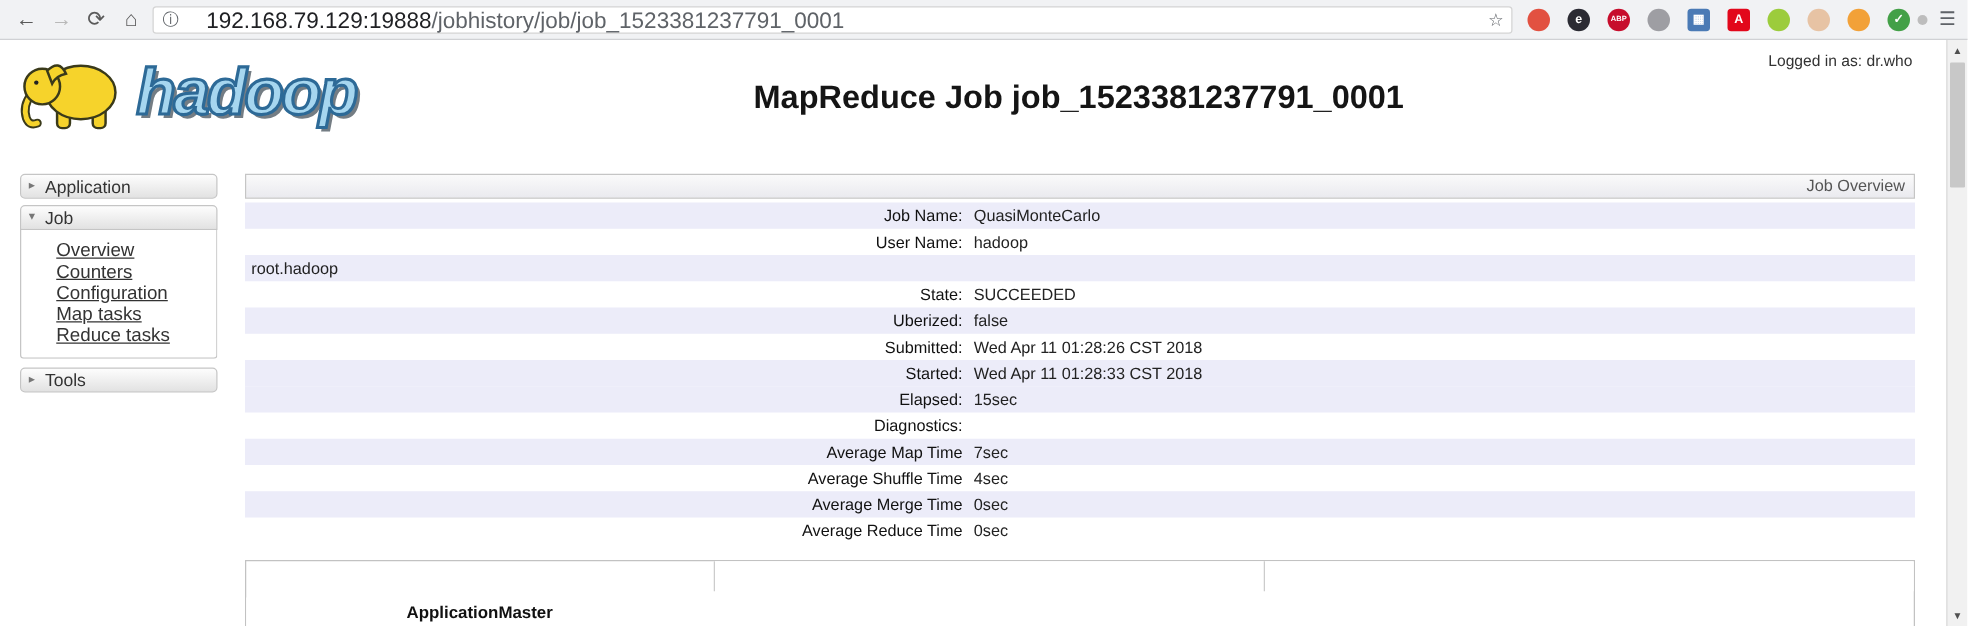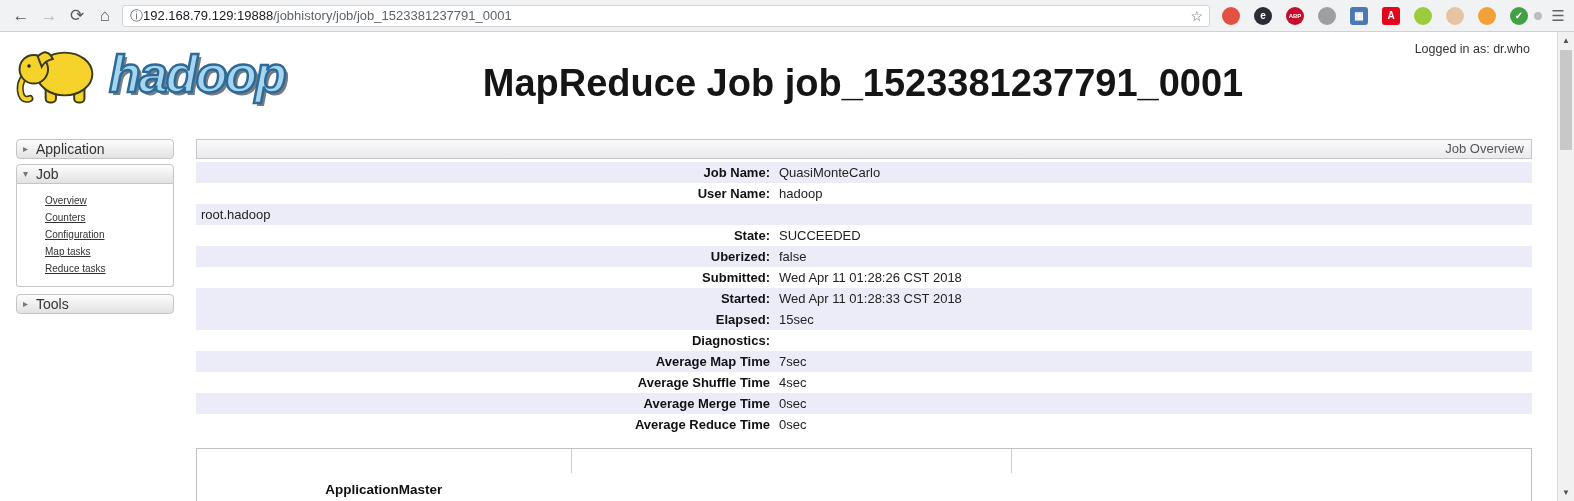--- a/index.html
+++ b/index.html
@@ -9,21 +9,21 @@
   
   .browser-bar { position:absolute; top:0; left:0; width:1574px; height:32px;
                  background:#f1f2f4; border-bottom:1px solid #d0d1d4; }
   .nav-btn { position:absolute; top:3px; width:26px; height:26px; text-align:center;
              line-height:26px; font-size:17px; color:#5a5a5a; cursor:pointer; }
   .nav-btn.disabled { color:#b9b9b9; }
   .omnibox { position:absolute; left:122px; top:5px; width:1088px; height:22px;
              background:#fff; border:1px solid #d4d4d4; border-radius:3px; }
   .omnibox .info-ic { position:absolute; left:7px; top:0; line-height:20px;
                       font-size:13px; color:#5f6368; }
-  .omnibox .url { position:absolute; left:20px; top:0; line-height:20px; font-size:13px;
+  .omnibox .url { position:absolute; left:42px; top:0; line-height:20px; font-size:18px;
                   white-space:nowrap; }
   .url .host { color:#202124; }
   .url .path { color:#5f6368; }
   .omnibox .star { position:absolute; right:6px; top:0; line-height:20px;
                    font-size:14px; color:#5f6368; cursor:pointer; }
   .ext { position:absolute; top:7px; width:18px; height:18px; border-radius:50%;
          text-align:center; line-height:18px; cursor:pointer; overflow:hidden; }
   .ext .glyph { color:#fff; font-weight:bold; font-size:10px; line-height:18px; display:block; }
   .ext .glyph.tiny { font-size:6px; }
   .ext.square { border-radius:3px; }
@@ -34,45 +34,45 @@
   
   .page { position:absolute; top:32px; left:0; width:1574px; height:469px;
           background:#fff; overflow:hidden; }
   .login { position:absolute; top:10px; right:44px; font-size:12.5px; color:#333; }
 
   .logo { position:absolute; left:14px; top:10px; display:flex; align-items:center; }
   .logo-text { font-size:52px; font-weight:800; font-style:italic; letter-spacing:-2px;
                color:#a6d6ef; -webkit-text-stroke:2.5px #2d6a97;
                text-shadow:3px 3px 0 #747d84; line-height:60px; }
   .page-title { position:absolute; left:196px; right:44px; top:30px; text-align:center;
-                font-size:38px; font-weight:bold; color:#151515; }
+                font-size:26px; font-weight:bold; color:#151515; }
 
   
   .sidebar { position:absolute; left:16px; top:107px; width:158px; font-size:14px; }
   .acc-header { position:relative; height:20px; line-height:18px;
                 background:linear-gradient(#fdfdfd,#e2e2e2);
                 border:1px solid #c5c5c5; border-radius:4px;
                 padding-left:19px; color:#333; cursor:pointer; }
   .acc-header .tri { position:absolute; left:6px; top:0; font-size:10px; color:#777;
                      line-height:18px; }
   .acc-panel { border:1px solid #c5c5c5; border-top:none; background:#fff;
                border-radius:0 0 3px 3px; padding:8px 0 9px; }
-  .acc-panel a { display:block; margin-left:28px; font-size:10px; line-height:17px;
+  .acc-panel a { display:block; margin-left:28px; font-size:15px; line-height:17px;
                  color:#333; text-decoration:underline; cursor:pointer; }
   .mb5 { margin-bottom:5px; } .mt7 { margin-top:7px; }
   .sq { border-radius:4px 4px 0 0; }
 
   
   .main { position:absolute; left:196px; top:107px; width:1336px; }
   .ov-header { height:20px; line-height:18px; background:linear-gradient(#fafafa,#eaeaef);
                border:1px solid #c5c5c5; text-align:right; padding-right:7px;
                font-size:13px; color:#555; margin-bottom:3px; }
   .irow { display:flex; height:21px; line-height:21px; font-size:13px; }
   .irow.odd { background:#ececf9; }
-  .irow .lbl { width:578px; flex:none; text-align:right; font-weight:bold;
+  .irow .lbl { width:578px; flex:none; text-align:right; font-weight:normal;
                color:#111; padding-right:4px; }
   .irow .val { padding-left:5px; color:#222; white-space:nowrap; }
 
   .am { margin-top:13px; border:1px solid #c2c2c2; }
   .am-row { display:flex; }
   .am-cell { }
   .c1 { width:28%;margin-top:29px; } .c2 { width:33%; border-left:1px solid #ccc; }
   .c3 { width:39%; border-left:1px solid #ccc; }
   .am-caption .am-cell { height:24px; line-height:24px; background:#fff; }
   .am-caption .c1 { font-weight:bold; text-align:center; font-size:13.5px; color:#111; }

